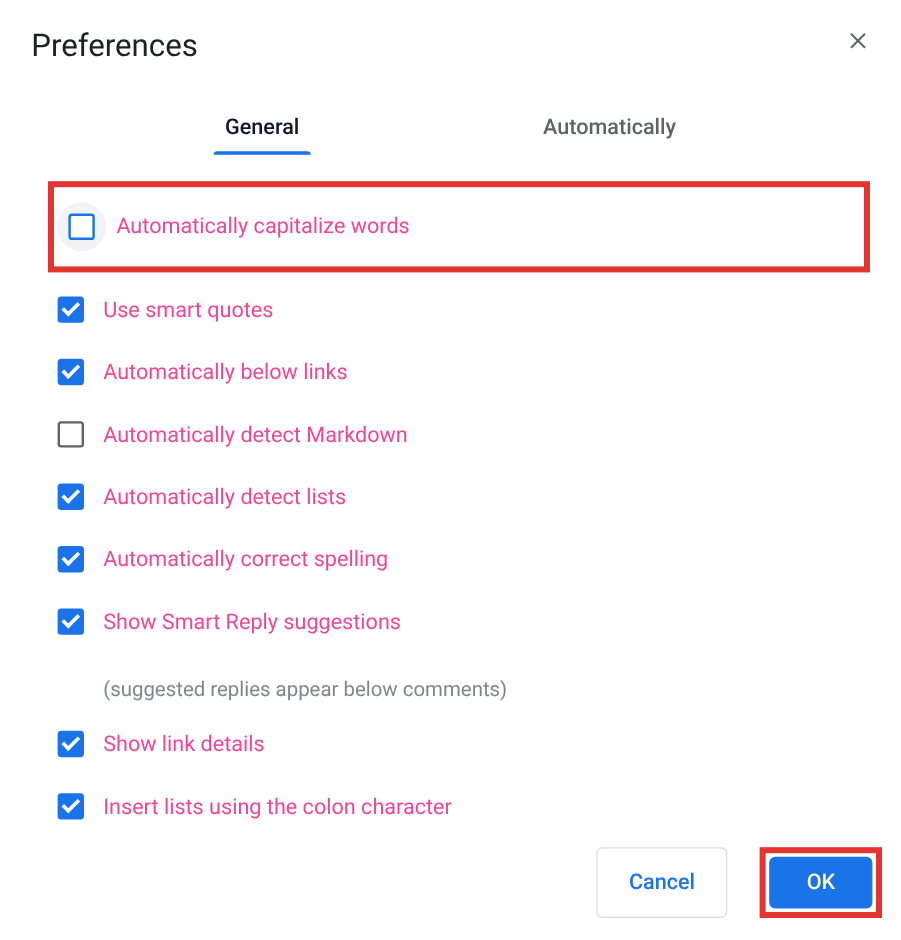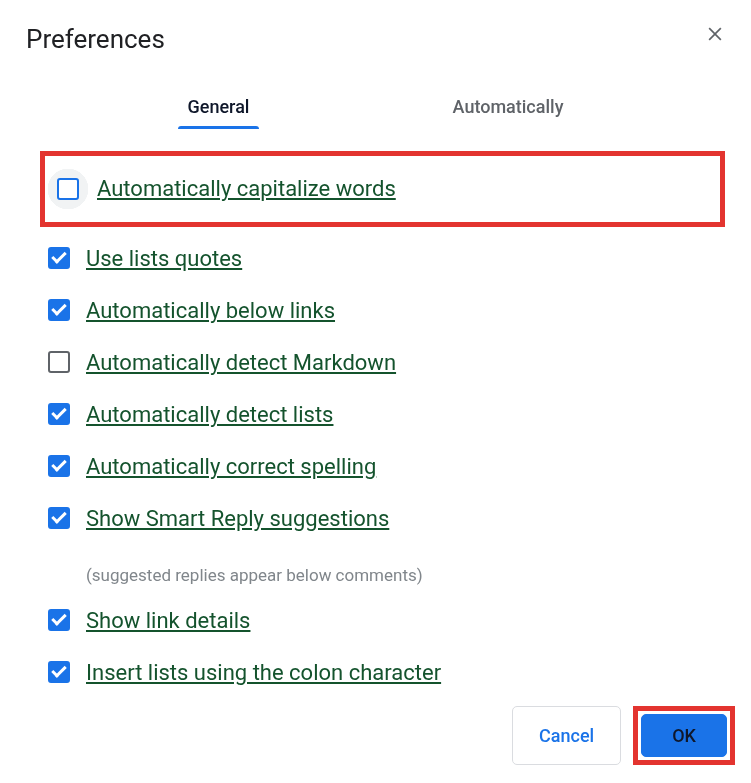--- a/index.html
+++ b/index.html
@@ -114,38 +114,37 @@
       position: absolute;
       left: 5px;
       top: 0px;
       width: 5px;
       height: 11px;
       border: solid white;
       border-width: 0 3px 3px 0;
       transform: rotate(45deg);
     }
     .option-label {
-      font-size: 22px;
-      color: #14532d;
+      font-size: 18px;
+      color: #ec4899;
       line-height: 24px;
-      text-decoration: underline;
     }
     .option-sublabel {
       font-size: 17px;
       color: #80868b;
       margin-top: 20px;
       margin-left: 40px;
     }
     .option-group { }
     .footer {
       position: absolute;
       bottom: 18px;
       right: 16px;
       display: flex;
-      gap: 12px;
+      gap: 27px;
     }
     .btn {
       padding: 10px 26px;
       font-size: 18px;
       font-weight: 500;
       border-radius: 5px;
       cursor: pointer;
       font-family: inherit;
     }
     .btn-cancel {
@@ -153,21 +152,21 @@
       border: 1px solid #dadce0;
       color: #1a73e8;
     }
     .btn-ok-wrap {
       border: 5px solid #e3342f;
       padding: 3px;
     }
     .btn-ok {
       background: #1a73e8;
       border: 1px solid #1a73e8;
-      color: #0f172a;
+      color: #fef9c3;
       padding: 10px 30px;
     }
   </style>
 </head>
 <body>
 
 <div class="dialog">
   <div class="header">
     <div class="title">Preferences</div>
     <svg class="close-icon" viewBox="0 0 24 24" fill="none" stroke="currentColor" stroke-width="2">
@@ -187,21 +186,21 @@
       <div class="checkbox-wrap">
         <div class="checkbox focused"></div>
       </div>
       <div class="option-label">Automatically capitalize words</div>
     </div>
 
     <div class="option-row">
       <div class="checkbox-wrap">
         <div class="checkbox checked"></div>
       </div>
-      <div class="option-label">Use lists quotes</div>
+      <div class="option-label">Use smart quotes</div>
     </div>
 
     <div class="option-row">
       <div class="checkbox-wrap">
         <div class="checkbox checked"></div>
       </div>
       <div class="option-label">Automatically below links</div>
     </div>
 
     <div class="option-row">

